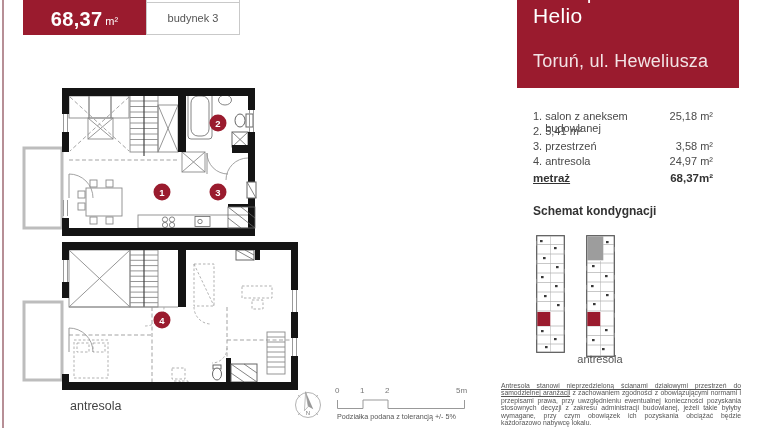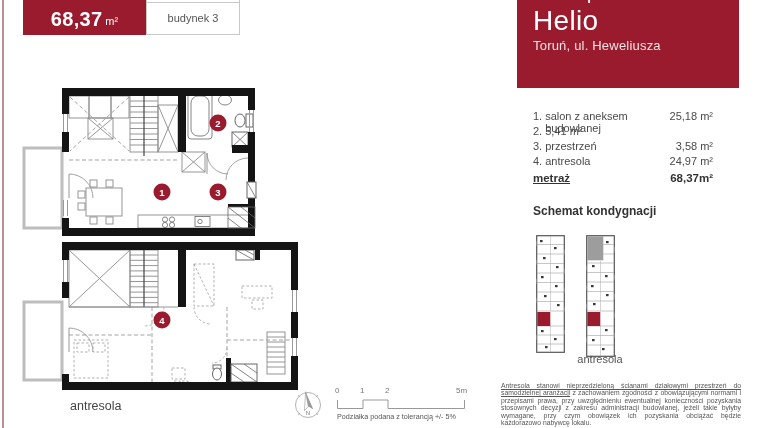--- a/index.html
+++ b/index.html
@@ -18,22 +18,22 @@
   #building-badge{left:146px;top:-14px;width:94px;height:49px;background:#fff;
                   border:1px solid #c9c9c9;box-sizing:border-box;
                   display:flex;align-items:flex-end;justify-content:center;padding-bottom:10px;}
   #building-badge .divider{position:absolute;left:0;top:15px;width:100%;height:1px;background:#c9c9c9;}
   #building-badge .t{font-size:11px;color:#555;line-height:1;}
 
   
   #project-card{left:517px;top:-34px;width:222px;height:122px;background:var(--accent);
                 box-sizing:border-box;padding:14px 0 0 16px;}
   #project-card .clip{color:#fff;font-size:21px;line-height:1.1;opacity:.95;}
-  #project-card .name{color:#fff;font-size:28px;line-height:1.25;letter-spacing:.3px;}
-  #project-card .addr{color:rgba(255,255,255,.88);font-size:13px;letter-spacing:.2px;}
+  #project-card .name{color:#fff;font-size:21px;line-height:1.25;letter-spacing:.3px;}
+  #project-card .addr{color:rgba(255,255,255,.88);font-size:18px;margin-top:22px;letter-spacing:.2px;}
 
   
   #room-list{left:533px;top:110px;width:180px;}
   .room-row{display:flex;align-items:baseline;height:15px;font-size:11px;color:#4a4a4a;}
   .room-row .rnum{margin-right:3px;}
   .room-row .rname{flex:1;}
   .room-row .rarea{text-align:right;white-space:nowrap;}
   #total-row{display:flex;align-items:baseline;height:16px;margin-top:2px;font-size:11.5px;font-weight:700;color:#333;}
   #total-row .rname{flex:1;text-decoration:underline;}
 

